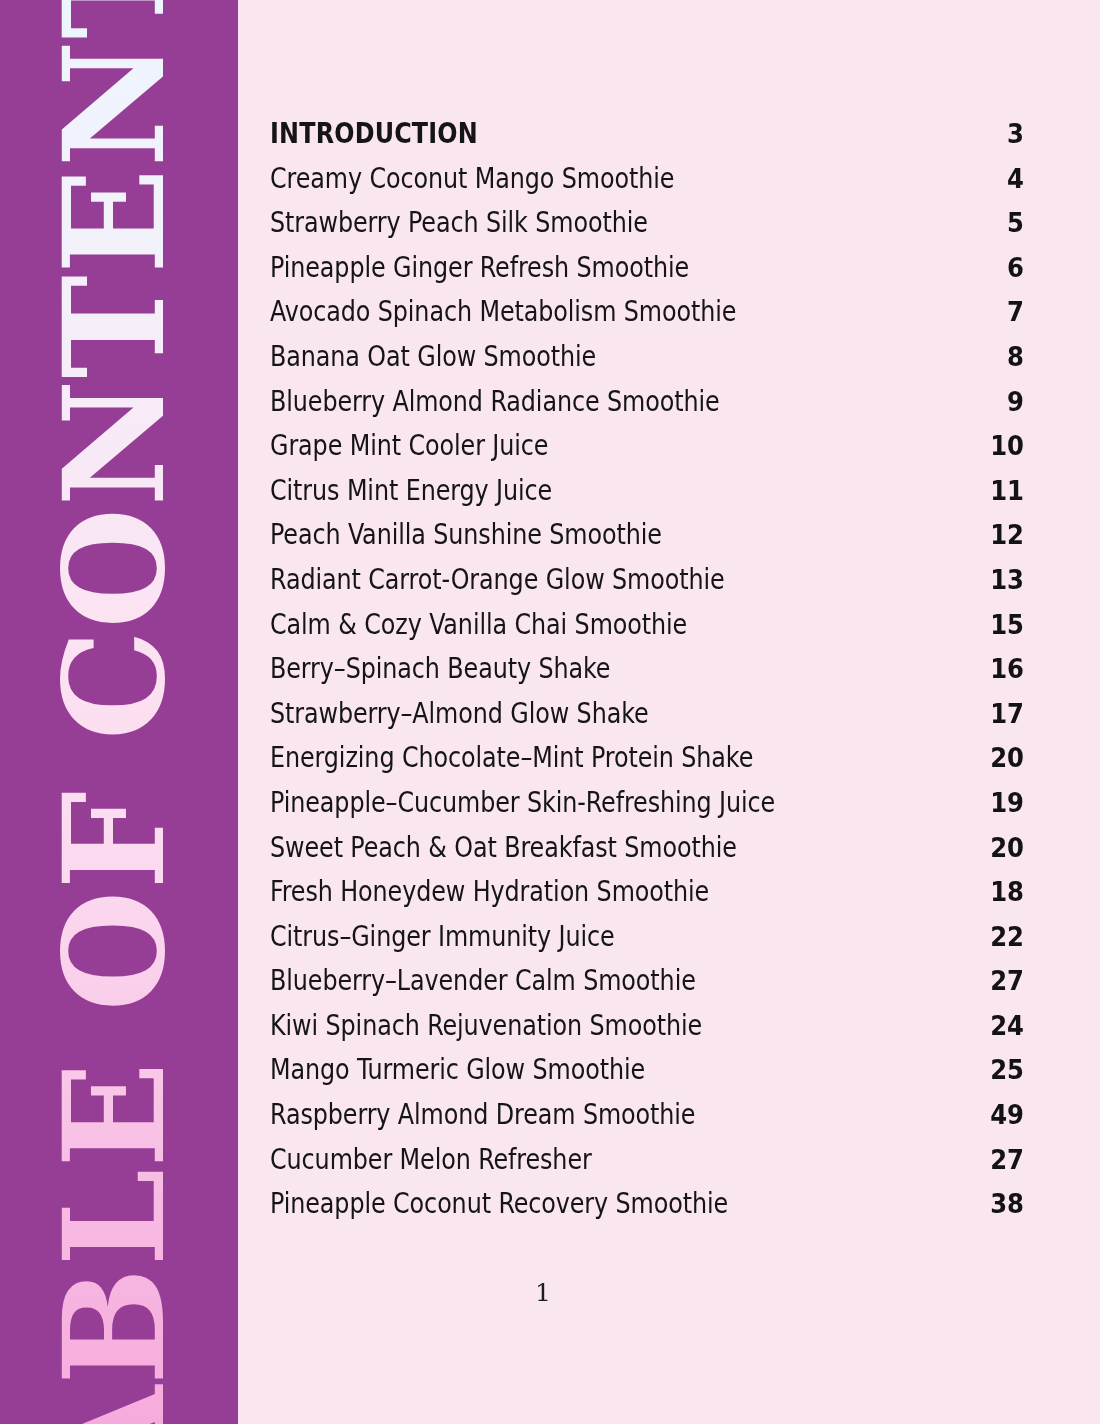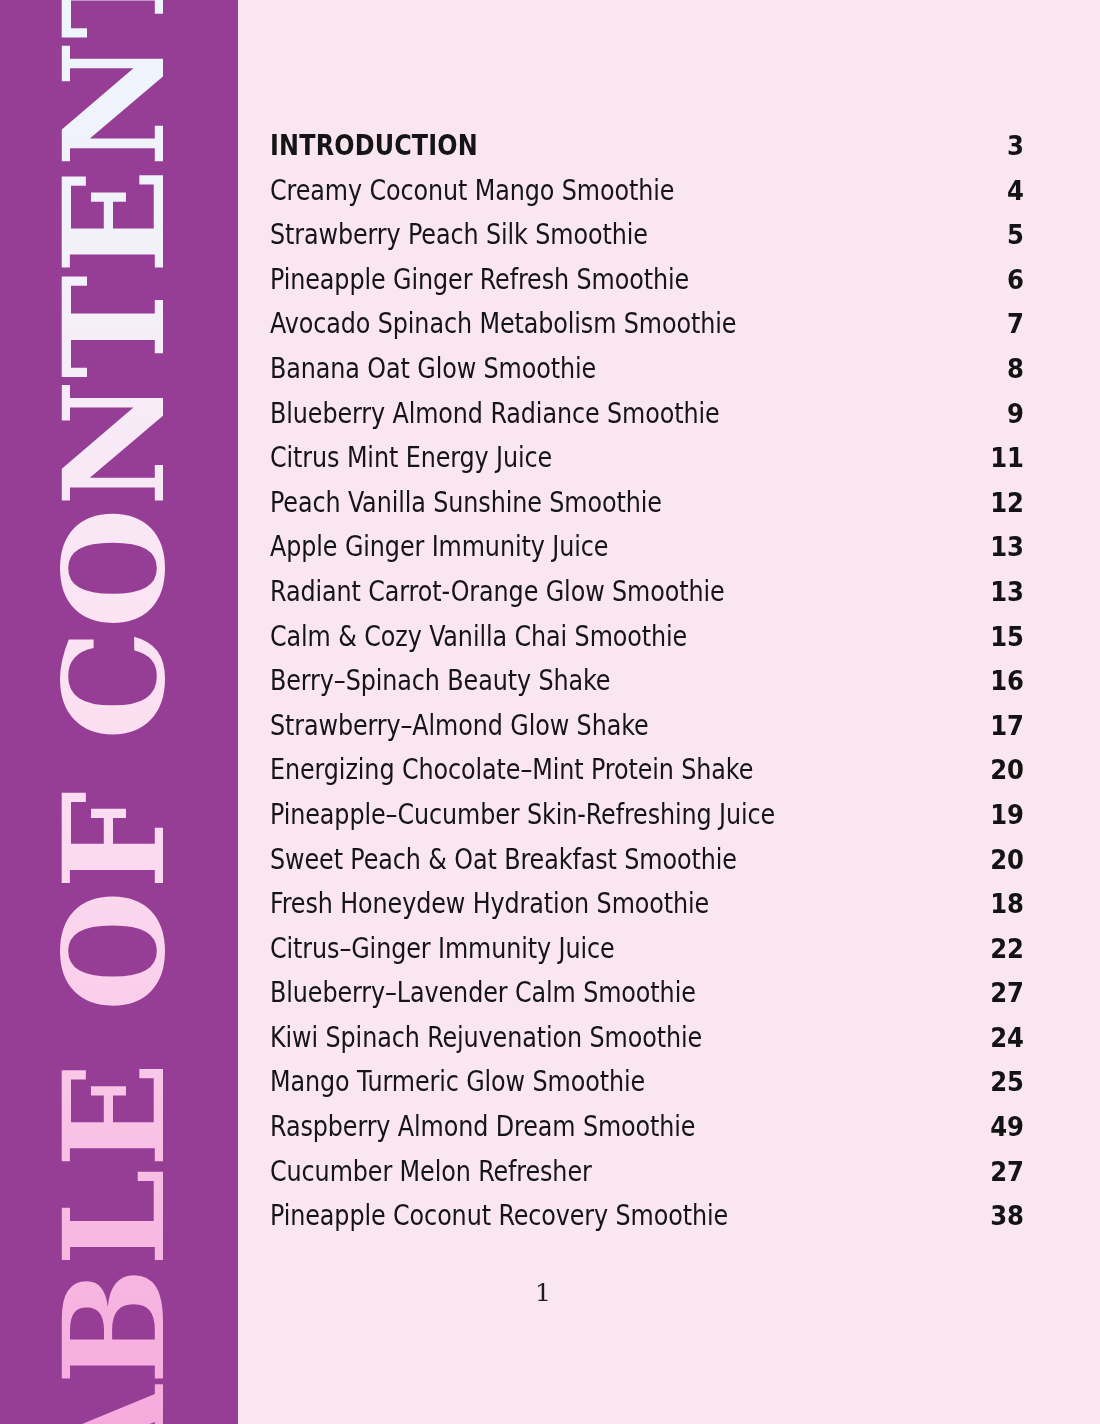--- a/index.html
+++ b/index.html
@@ -72,21 +72,21 @@
   
   .content {
     position: relative;
     flex: 1 1 auto;
     height: 1424px;
   }
 
   .toc {
     position: absolute;
     left: 32px;       
-    top: 124px;
+    top: 112px;
     width: 754px;     
   }
 
   .toc-row {
     display: flex;
     align-items: baseline;
     justify-content: space-between;
     height: 44.6px;
     line-height: 44.6px;
   }
@@ -163,30 +163,30 @@
         </div>
         <div class="toc-row">
           <span class="toc-label">Banana Oat Glow Smoothie</span>
           <span class="toc-page">8</span>
         </div>
         <div class="toc-row">
           <span class="toc-label">Blueberry Almond Radiance Smoothie</span>
           <span class="toc-page">9</span>
         </div>
         <div class="toc-row">
+          <span class="toc-label">Grape Mint Cooler Juice</span>
+          <span class="toc-page">10</span>
+        </div>
+        <div class="toc-row">
           <span class="toc-label">Citrus Mint Energy Juice</span>
           <span class="toc-page">11</span>
         </div>
         <div class="toc-row">
           <span class="toc-label">Peach Vanilla Sunshine Smoothie</span>
           <span class="toc-page">12</span>
-        </div>
-        <div class="toc-row">
-          <span class="toc-label">Apple Ginger Immunity Juice</span>
-          <span class="toc-page">13</span>
         </div>
         <div class="toc-row">
           <span class="toc-label">Radiant Carrot-Orange Glow Smoothie</span>
           <span class="toc-page">13</span>
         </div>
         <div class="toc-row">
           <span class="toc-label">Calm &amp; Cozy Vanilla Chai Smoothie</span>
           <span class="toc-page">15</span>
         </div>
         <div class="toc-row">

